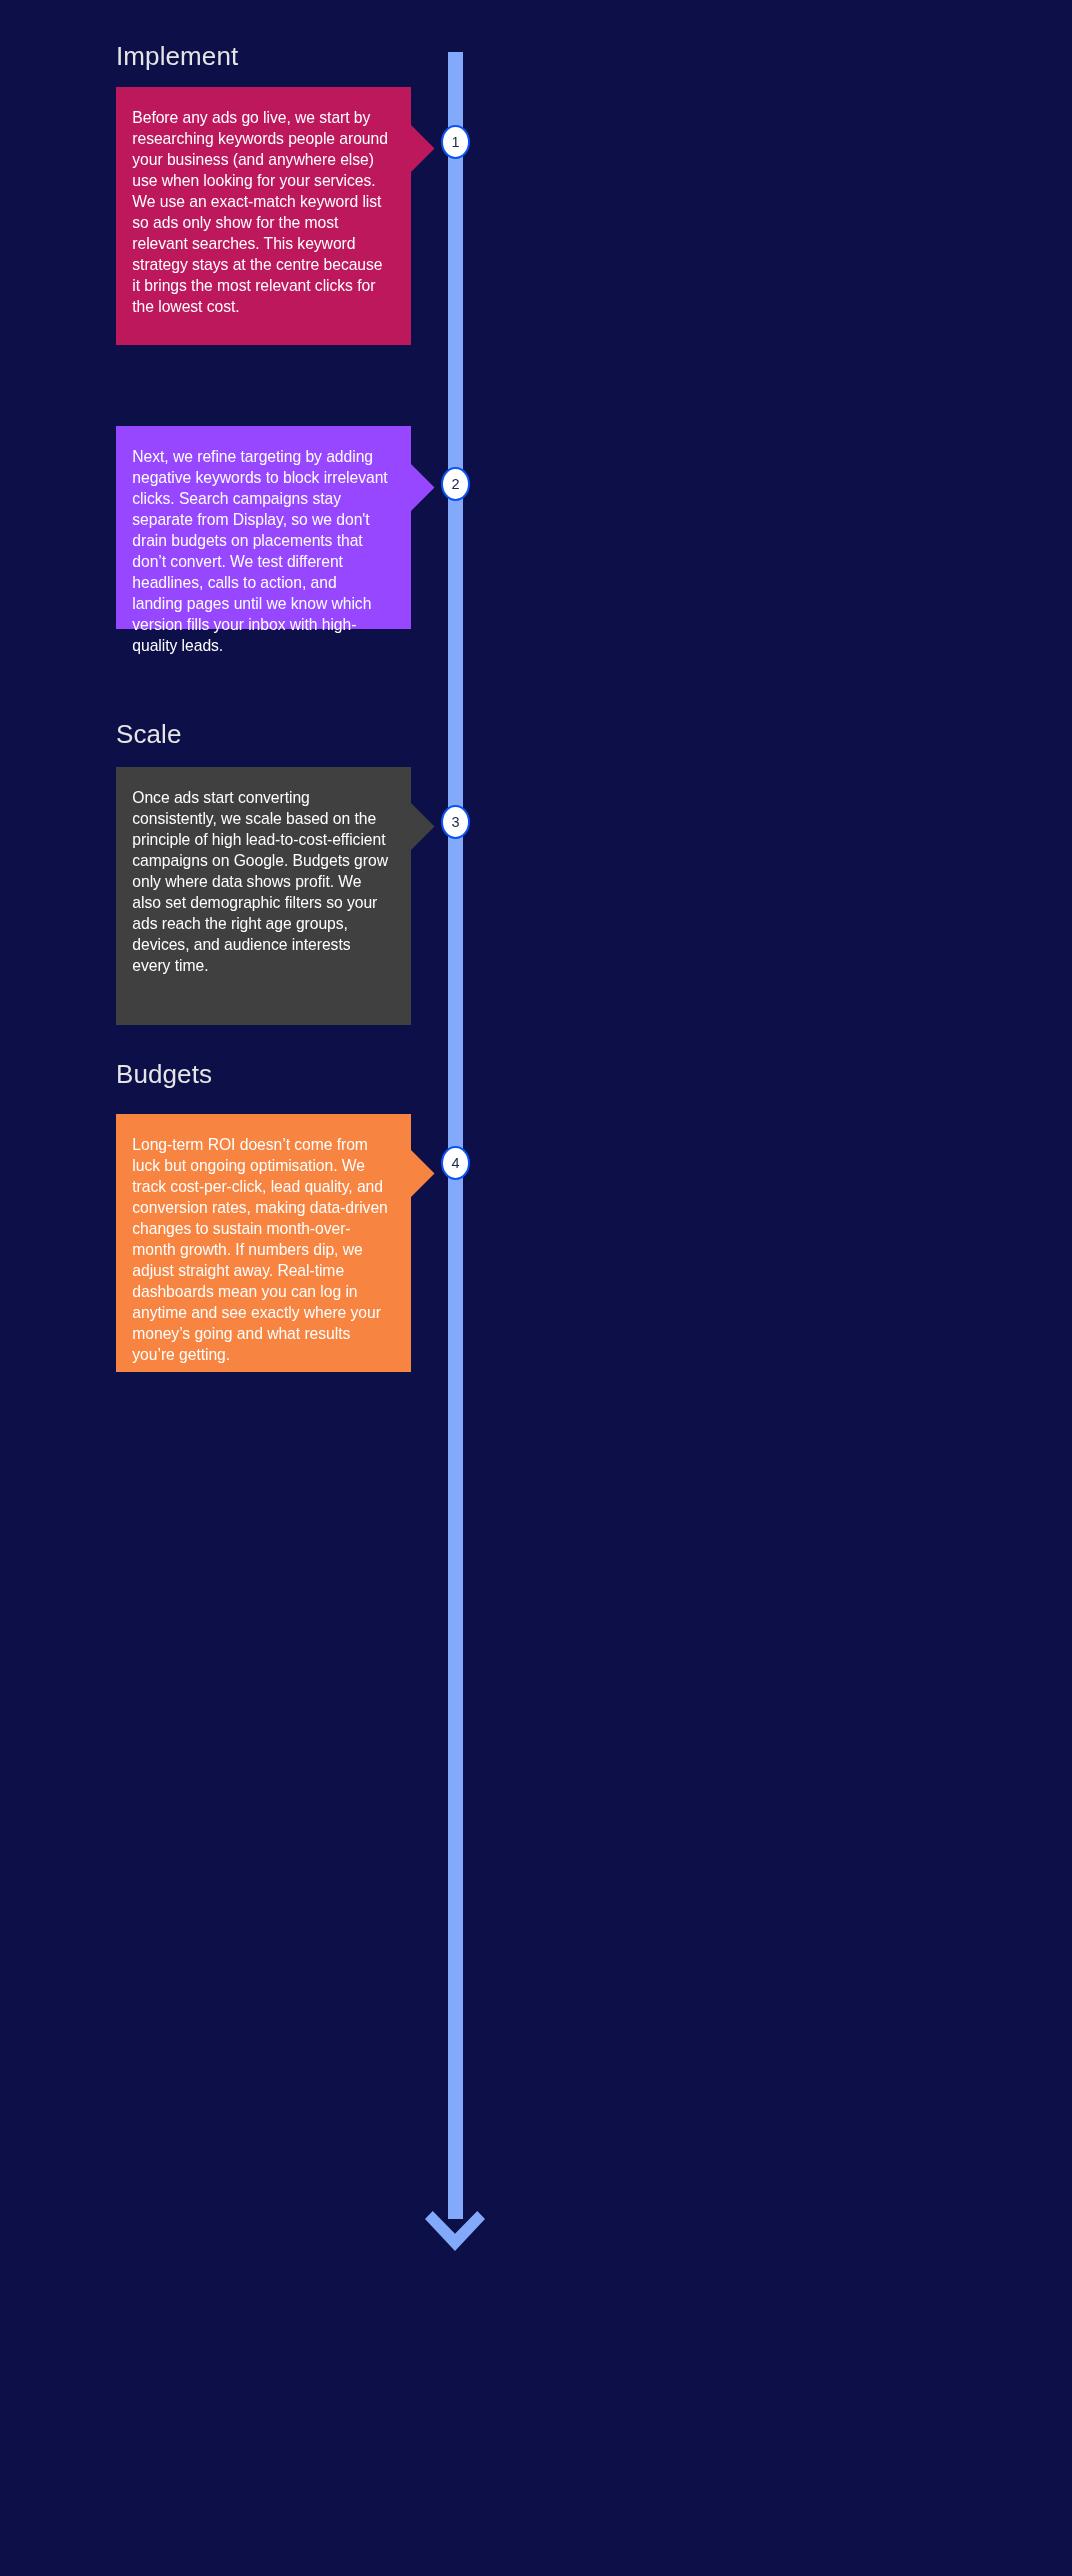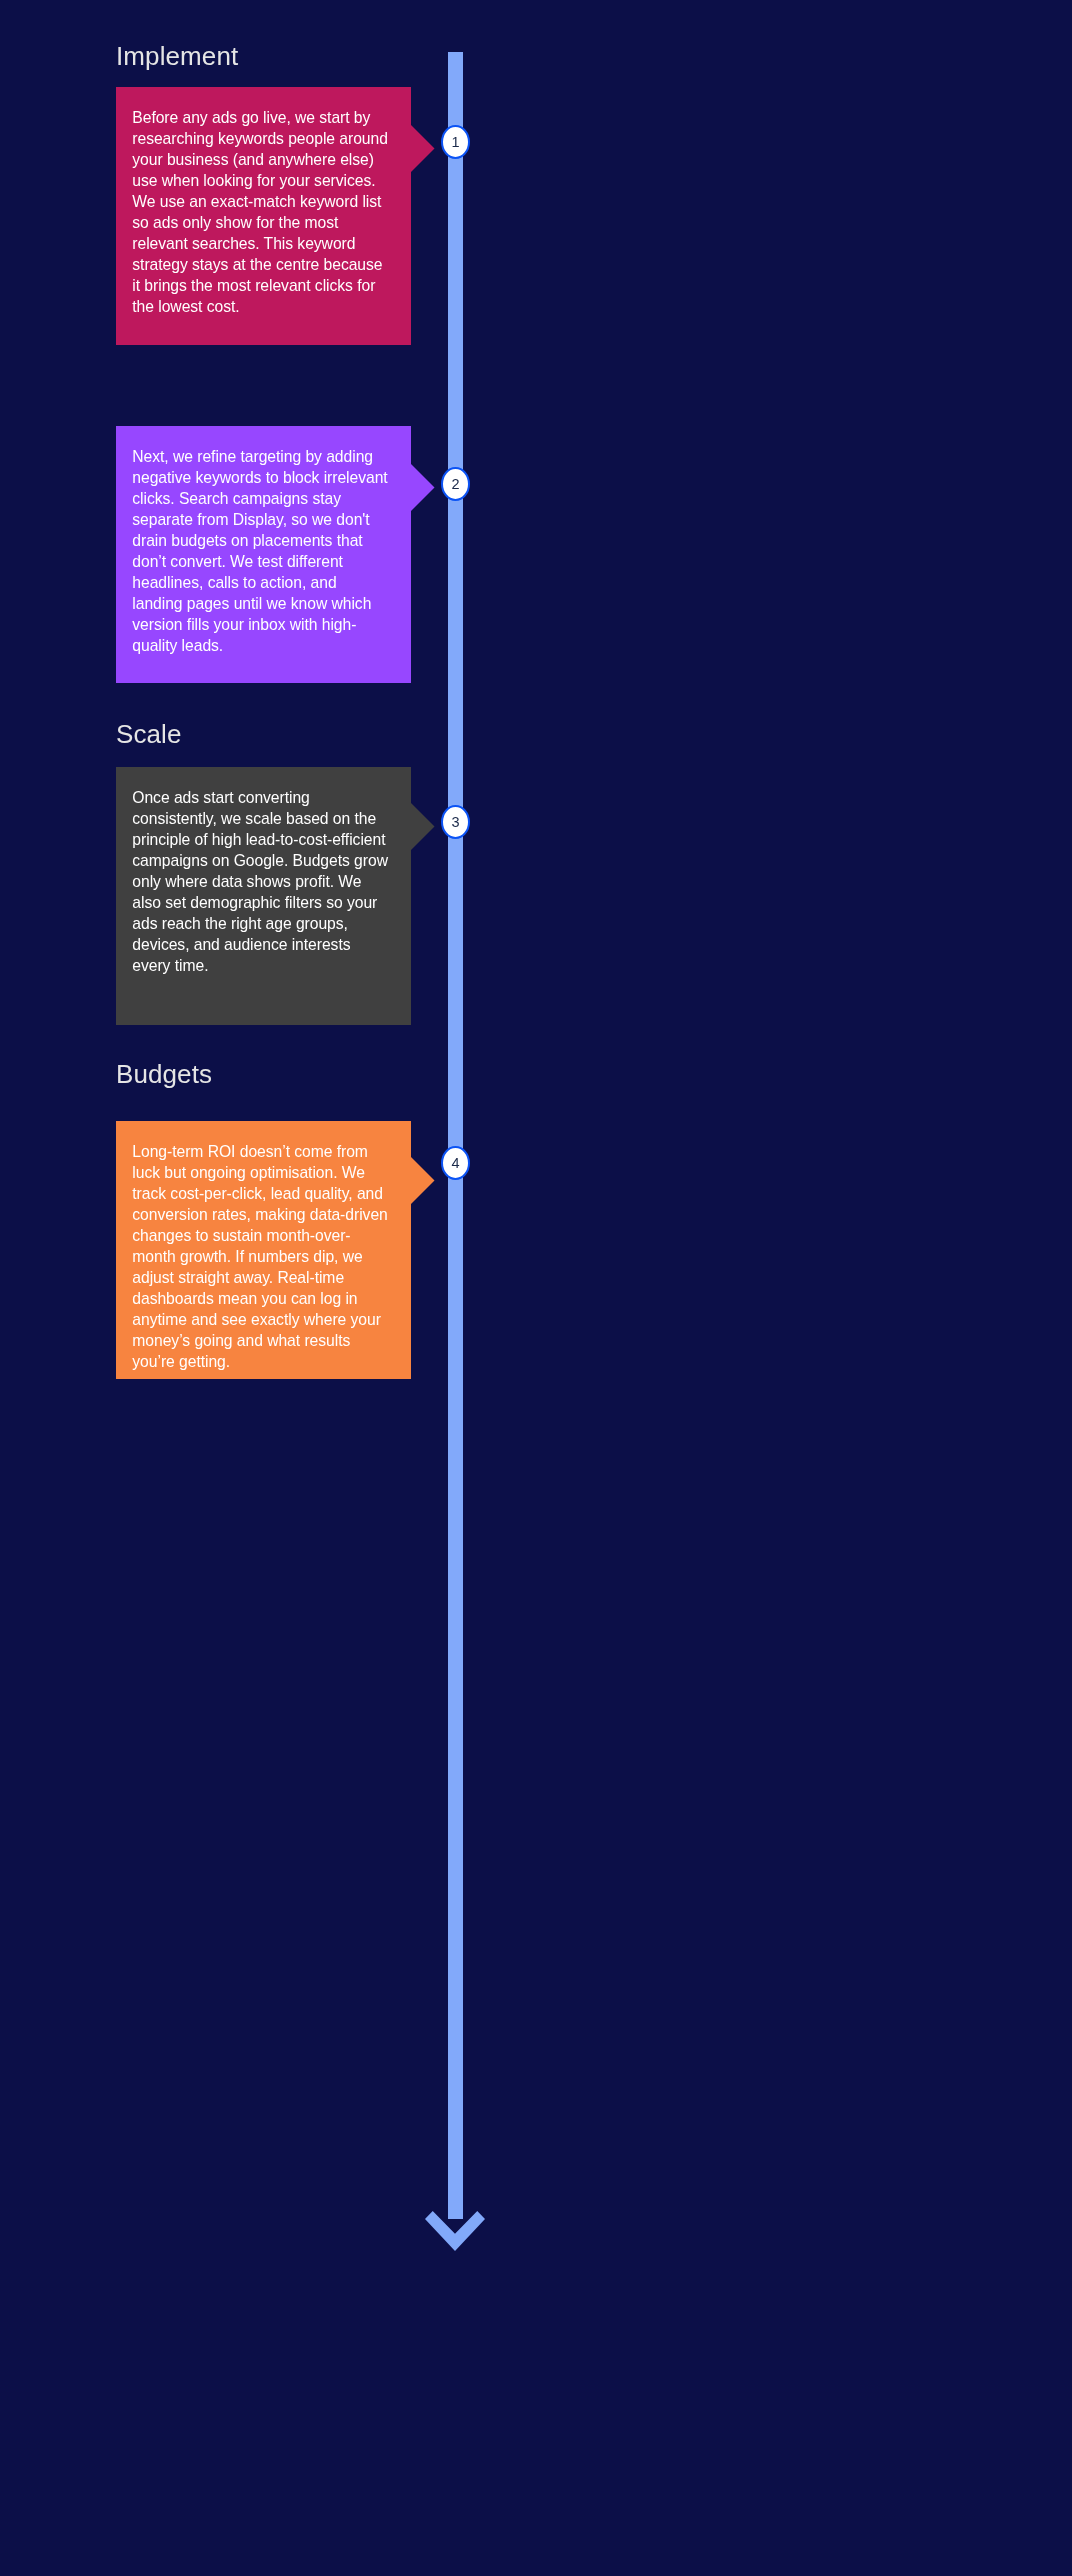--- a/index.html
+++ b/index.html
@@ -131,21 +131,21 @@
       </div>
     </div>
   </div>
   <div class="marker" style="top:125px;">
     <span>1</span>
   </div>
 
   <div class="step" style="top:381px;">
     <div class="step-title" style="top:0;margin-top:48px;">Optimize</div>
     <div class="card-wrap" style="top:45px;">
-      <div class="card c-purple" style="height:257px;">
+      <div class="card c-purple" style="height:203px;">
         <div class="card-notch c-purple" style="top:38px;"></div>
         <p>Next, we refine targeting by adding negative keywords to block irrelevant clicks. Search campaigns stay separate from Display, so we don't drain budgets on placements that don’t convert. We test different headlines, calls to action, and landing pages until we know which version fills your inbox with high-quality leads.</p>
       </div>
     </div>
   </div>
   <div class="marker" style="top:467px;">
     <span>2</span>
   </div>
 
   <div class="step" style="top:719px;">
@@ -156,21 +156,21 @@
         <p>Once ads start converting consistently, we scale based on the principle of high lead-to-cost-efficient campaigns on Google. Budgets grow only where data shows profit. We also set demographic filters so your ads reach the right age groups, devices, and audience interests every time.</p>
       </div>
     </div>
   </div>
   <div class="marker" style="top:805px;">
     <span>3</span>
   </div>
 
   <div class="step" style="top:1059px;">
     <div class="step-title" style="top:0;">Budgets</div>
-    <div class="card-wrap" style="top:62px;border-radius:16px;">
+    <div class="card-wrap" style="top:55px;border-radius:16px;">
       <div class="card c-orange" style="height:258px;">
         <div class="card-notch c-orange" style="top:36px;"></div>
         <p>Long-term ROI doesn’t come from luck but ongoing optimisation. We track cost-per-click, lead quality, and conversion rates, making data-driven changes to sustain month-over-month growth. If numbers dip, we adjust straight away. Real-time dashboards mean you can log in anytime and see exactly where your money’s going and what results you’re getting.</p>
       </div>
     </div>
   </div>
   <div class="marker" style="top:1146px;">
     <span>4</span>
   </div>
 

